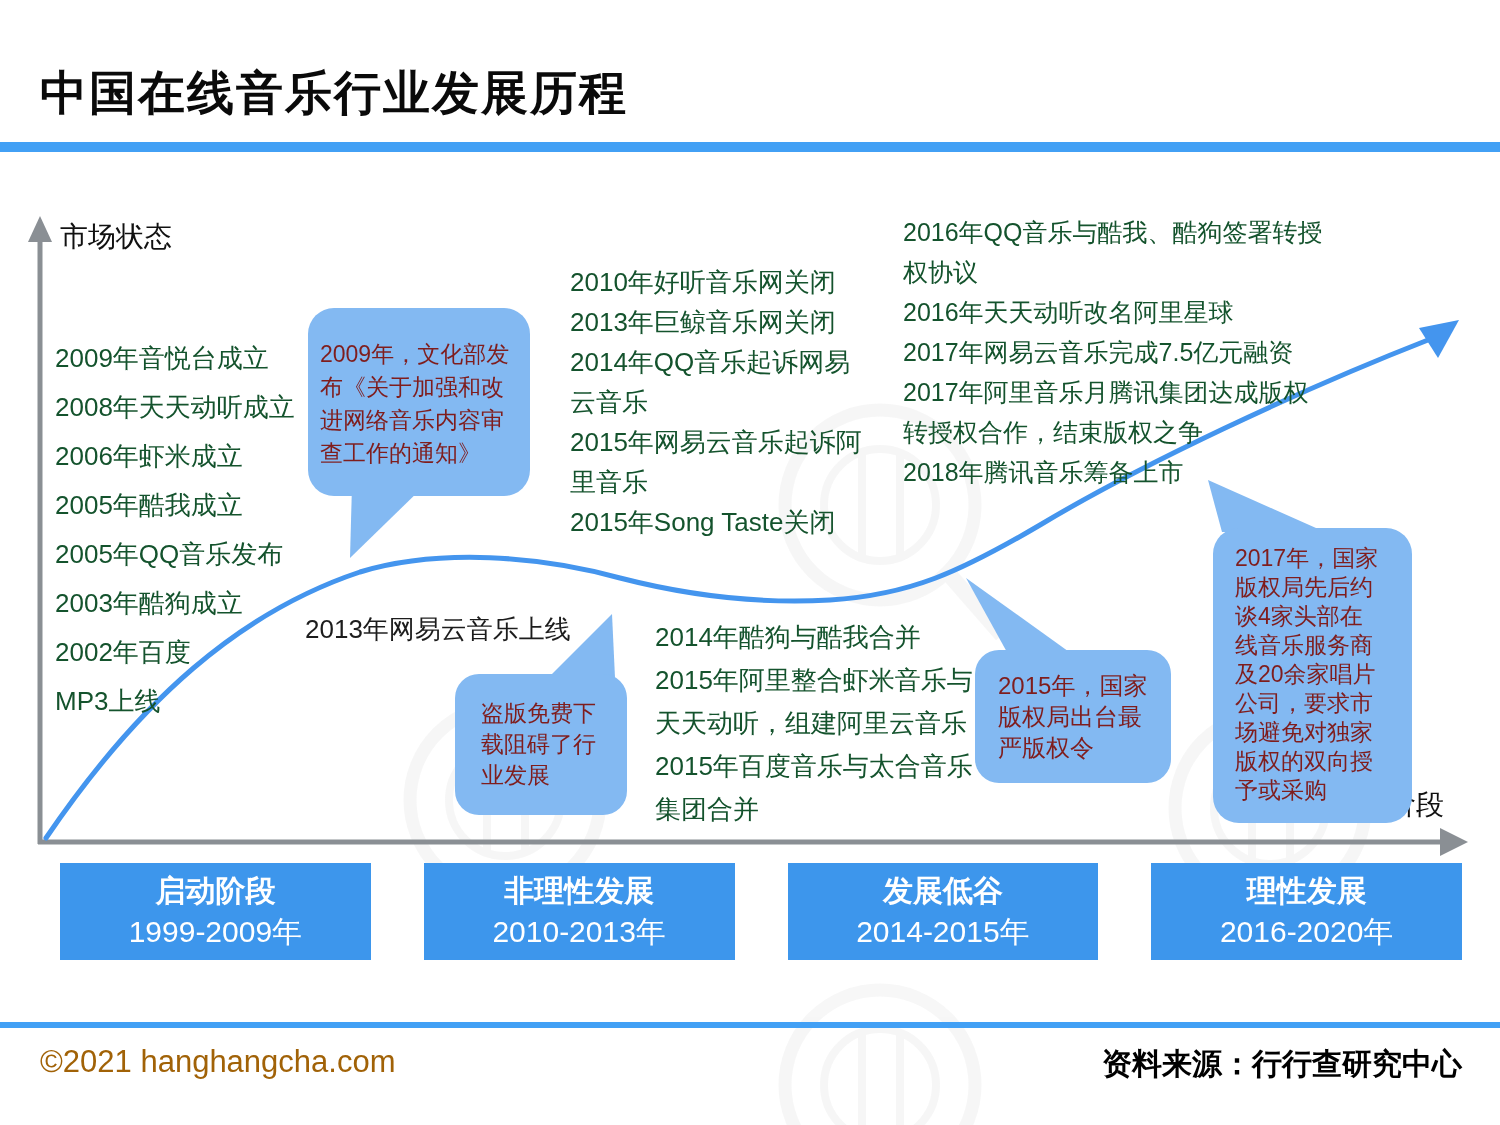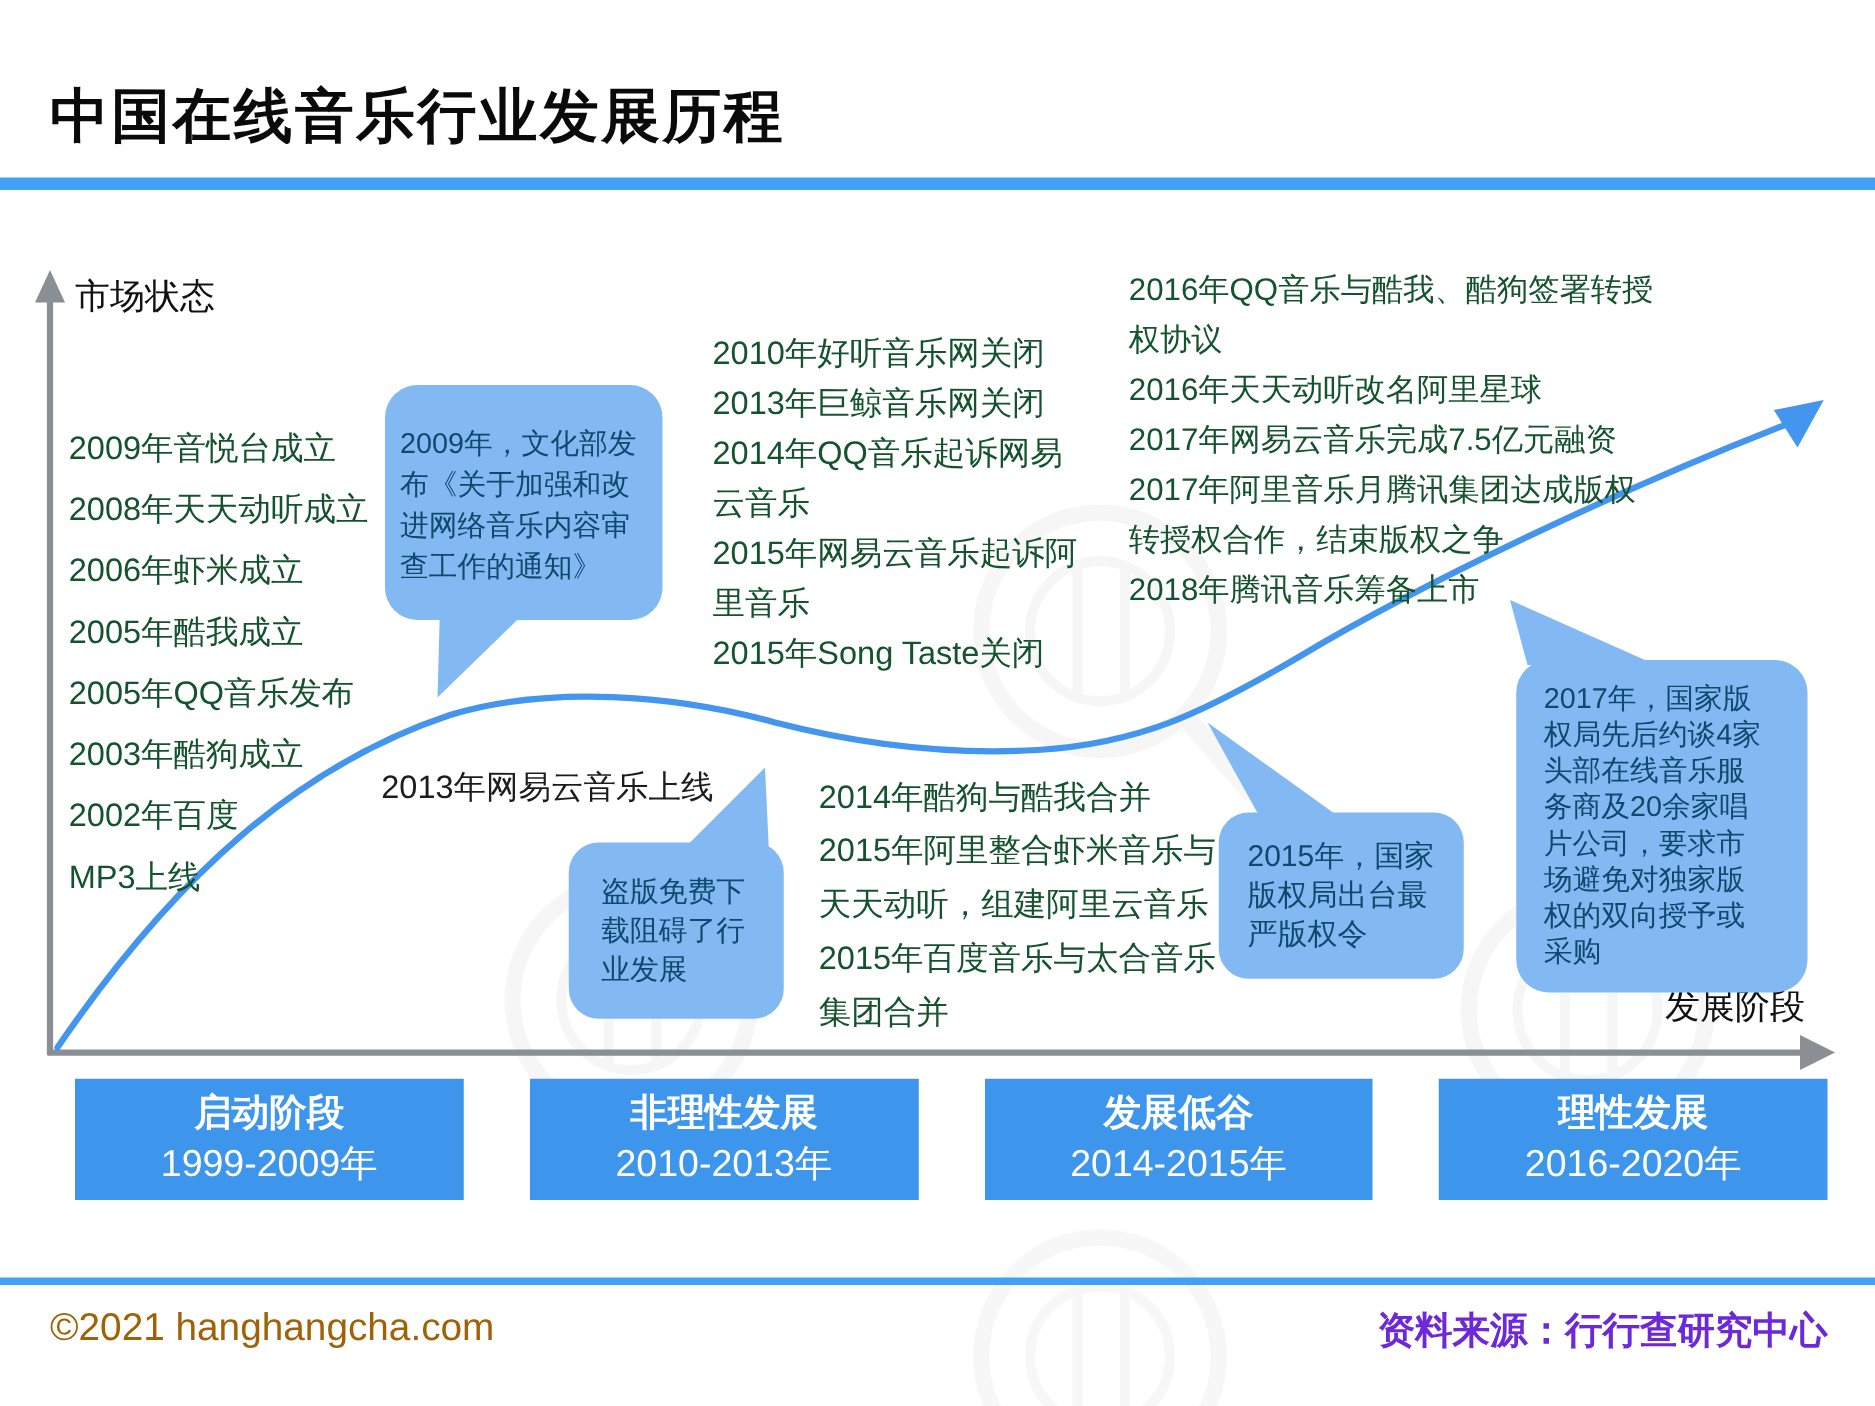--- a/index.html
+++ b/index.html
@@ -32,34 +32,34 @@
 
   .event-list{position:absolute;color:#14532d;white-space:pre-line;}
   .event-list .event-item{white-space:pre-line;}
   .list-left{left:55px;top:334px;width:250px;font-size:26px;line-height:49px;}
   .list-mid-top{left:570px;top:262px;width:300px;font-size:26px;line-height:40px;}
   .list-right-top{left:903px;top:212px;width:428px;font-size:25px;line-height:40px;}
   .list-mid-bottom{left:655px;top:616px;width:330px;font-size:26px;line-height:43px;}
 
   .curve-label{position:absolute;left:305px;top:612px;font-size:26px;color:#1c1c1c;text-align:right;}
 
-  .bubble{position:absolute;background:var(--bubble);color:#0c4a6e;border-radius:26px;z-index:2;}
+  .bubble{position:absolute;background:var(--bubble);color:#7f1d1d;border-radius:26px;z-index:2;}
   .bubble-1{left:308px;top:308px;width:222px;padding:30px 12px 26px 12px;font-size:23px;line-height:33px;}
   .bubble-2{left:455px;top:674px;width:172px;padding:24px 26px;font-size:23px;line-height:31px;border-radius:24px;}
   .bubble-3{left:975px;top:650px;width:196px;padding:20px 23px;font-size:24px;line-height:31px;border-radius:24px;}
-  .bubble-4{left:1213px;top:528px;width:233px;padding:16px 30px 18px 22px;font-size:23px;line-height:29px;}
+  .bubble-4{left:1213px;top:528px;width:199px;padding:16px 30px 18px 22px;font-size:23px;line-height:29px;}
 
   .stage-row{position:absolute;left:40px;right:38px;top:863px;display:flex;gap:53px;z-index:2;margin-left:20px;}
   .stage-box{flex:1;height:97px;background:var(--stage);color:#fff;display:flex;flex-direction:column;align-items:center;justify-content:center;line-height:1.35;}
   .stage-name{font-size:30px;font-weight:600;}
   .stage-years{font-size:30px;font-weight:500;}
 
   .footer-divider{position:absolute;left:0;right:0;top:1022px;height:6px;background:var(--accent);z-index:2;}
   .footer-copyright{position:absolute;left:40px;top:1044px;font-size:31px;color:#a16207;z-index:2;}
-  .footer-source{position:absolute;right:38px;top:1044px;font-size:30px;font-weight:700;color:#6d28d9;z-index:2;}
+  .footer-source{position:absolute;right:38px;top:1044px;font-size:30px;font-weight:700;color:#000000;z-index:2;}
 </style>
 </head>
 <body>
 
 <div class="page">
 
   <div class="page-title">中国在线音乐行业发展历程</div>
   <div class="title-underline"></div>
 
   <svg class="svg-layer" viewBox="0 0 1500 1125" xmlns="http://www.w3.org/2000/svg">

